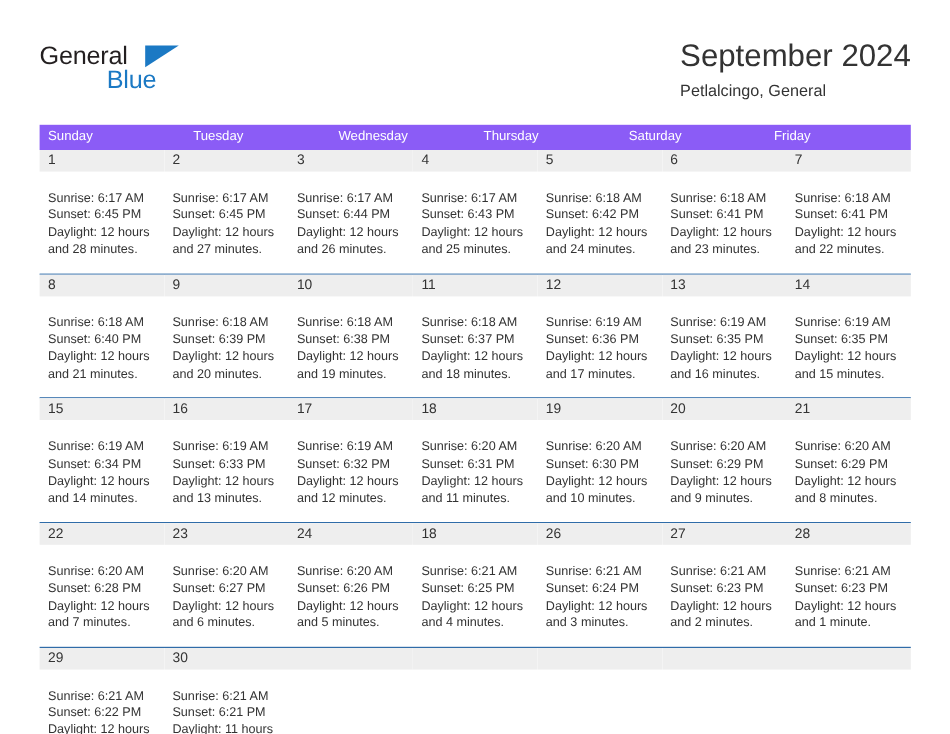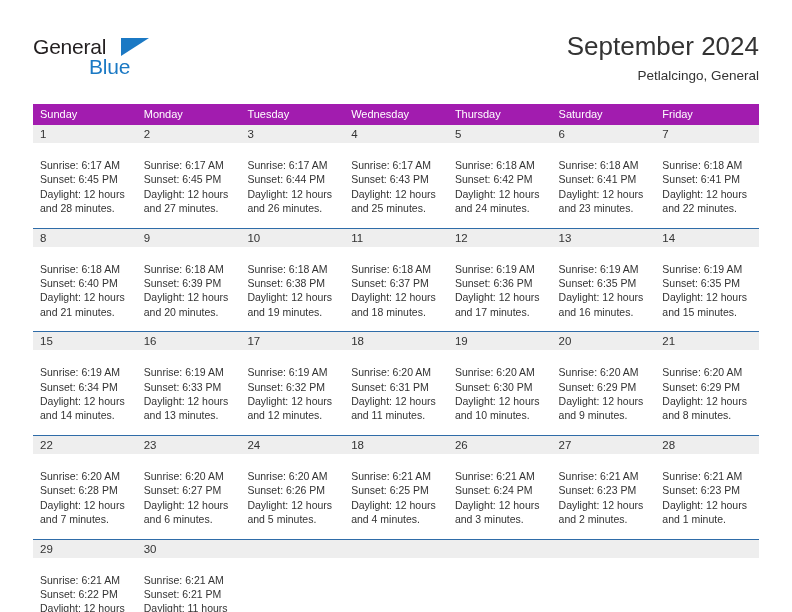--- a/index.html
+++ b/index.html
@@ -60,21 +60,20 @@
     width: 0;
     height: 0;
     border-left: 28px solid #1b79c4;
     border-bottom: 18px solid transparent;
   }
 
   .title-block {
     position: absolute;
     right: 33px;
     top: 30px;
-    text-align: right;
   }
   .cal-title {
     font-size: 26px;
     color: #333333;
     line-height: 32px;
     font-weight: normal;
     margin: 0;
     white-space: nowrap;
   }
   .cal-sub {
@@ -88,21 +87,21 @@
   
   .calendar {
     position: absolute;
     left: 33px;
     top: 104px;
     width: 726px;
   }
   .weekday-row {
     display: flex;
     width: 726px;
-    background: #a21caf;
+    background: #8b5cf6;
     height: 21px;
   }
   .weekday {
     flex: 1 1 0;
     color: #ffffff;
     font-size: 11px;
     line-height: 21px;
     padding-left: 7px;
     white-space: nowrap;
     overflow: hidden;
@@ -164,21 +163,20 @@
     <div class="title-block">
       <h1 class="cal-title">September 2024</h1>
       <div class="cal-sub">Petlalcingo, General</div>
     </div>
 
   </div>
 
   <div class="calendar">
     <div class="weekday-row" id="weekday-row">
         <div class="weekday">Sunday</div>
-        <div class="weekday">Monday</div>
         <div class="weekday">Tuesday</div>
         <div class="weekday">Wednesday</div>
         <div class="weekday">Thursday</div>
         <div class="weekday">Saturday</div>
         <div class="weekday">Friday</div>
       </div>
     <div id="weeks-container">
         <div class="week first">
           <div class="day">
             <div class="day-num">1</div>

